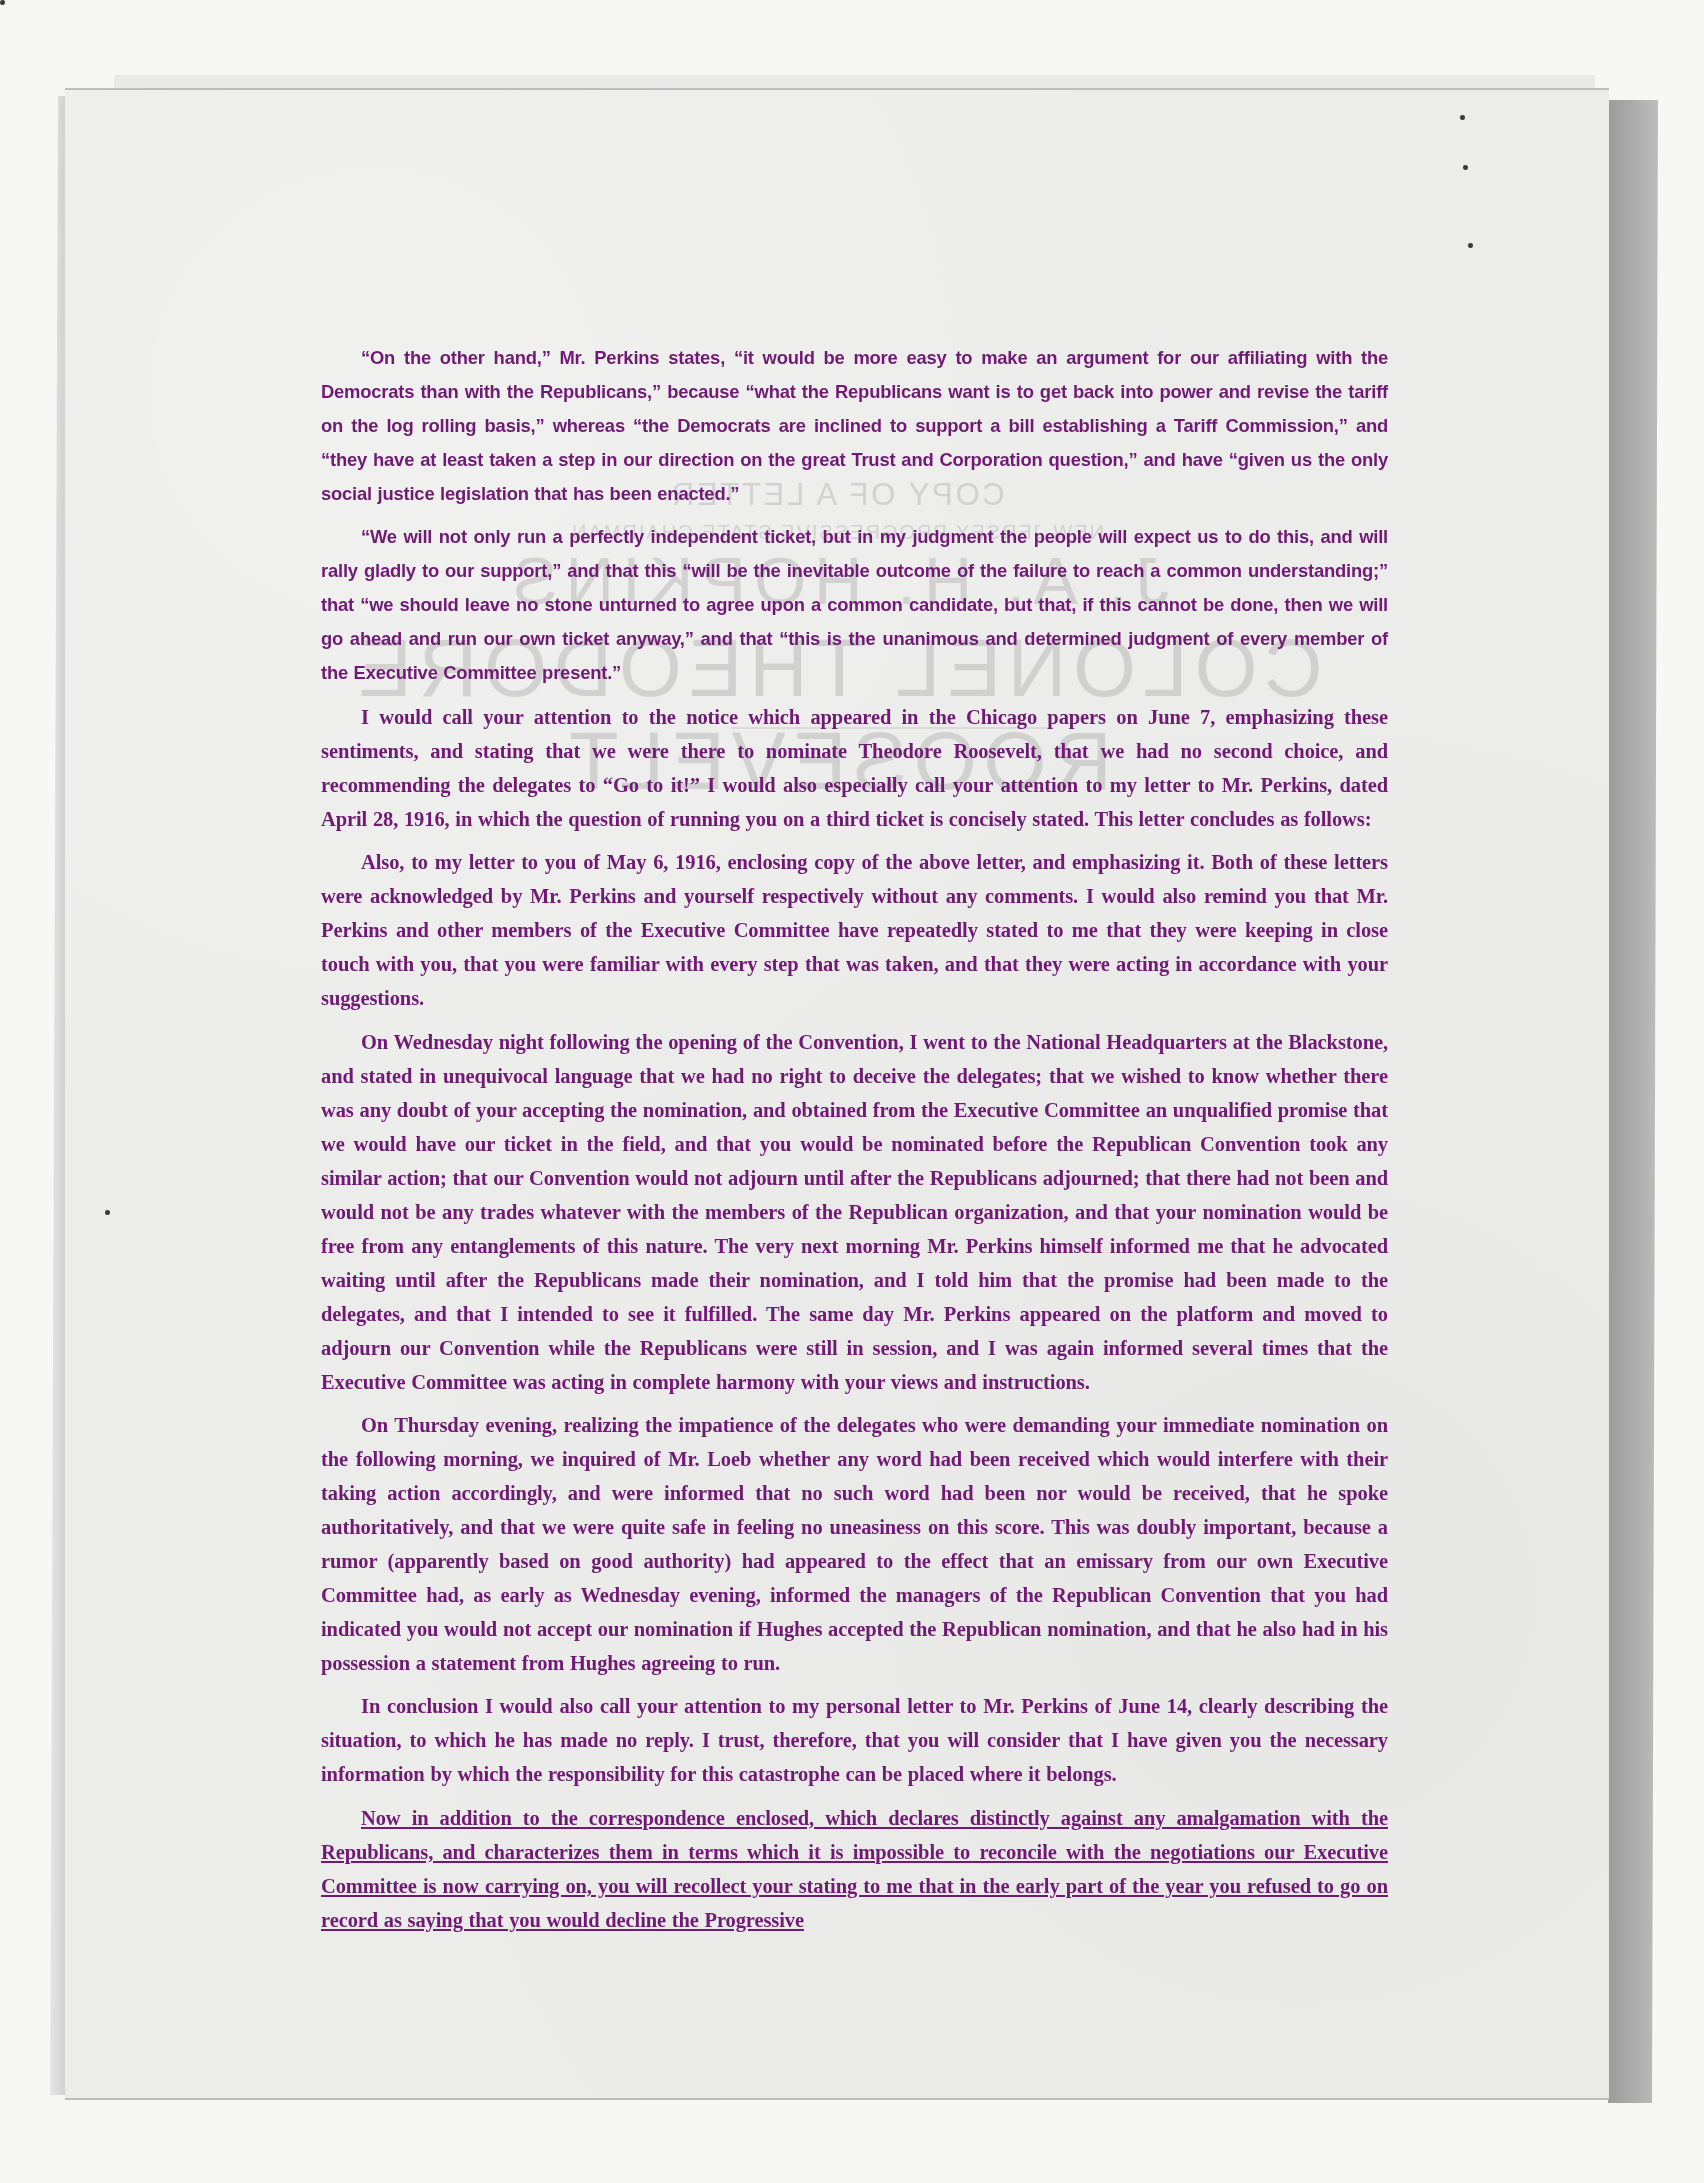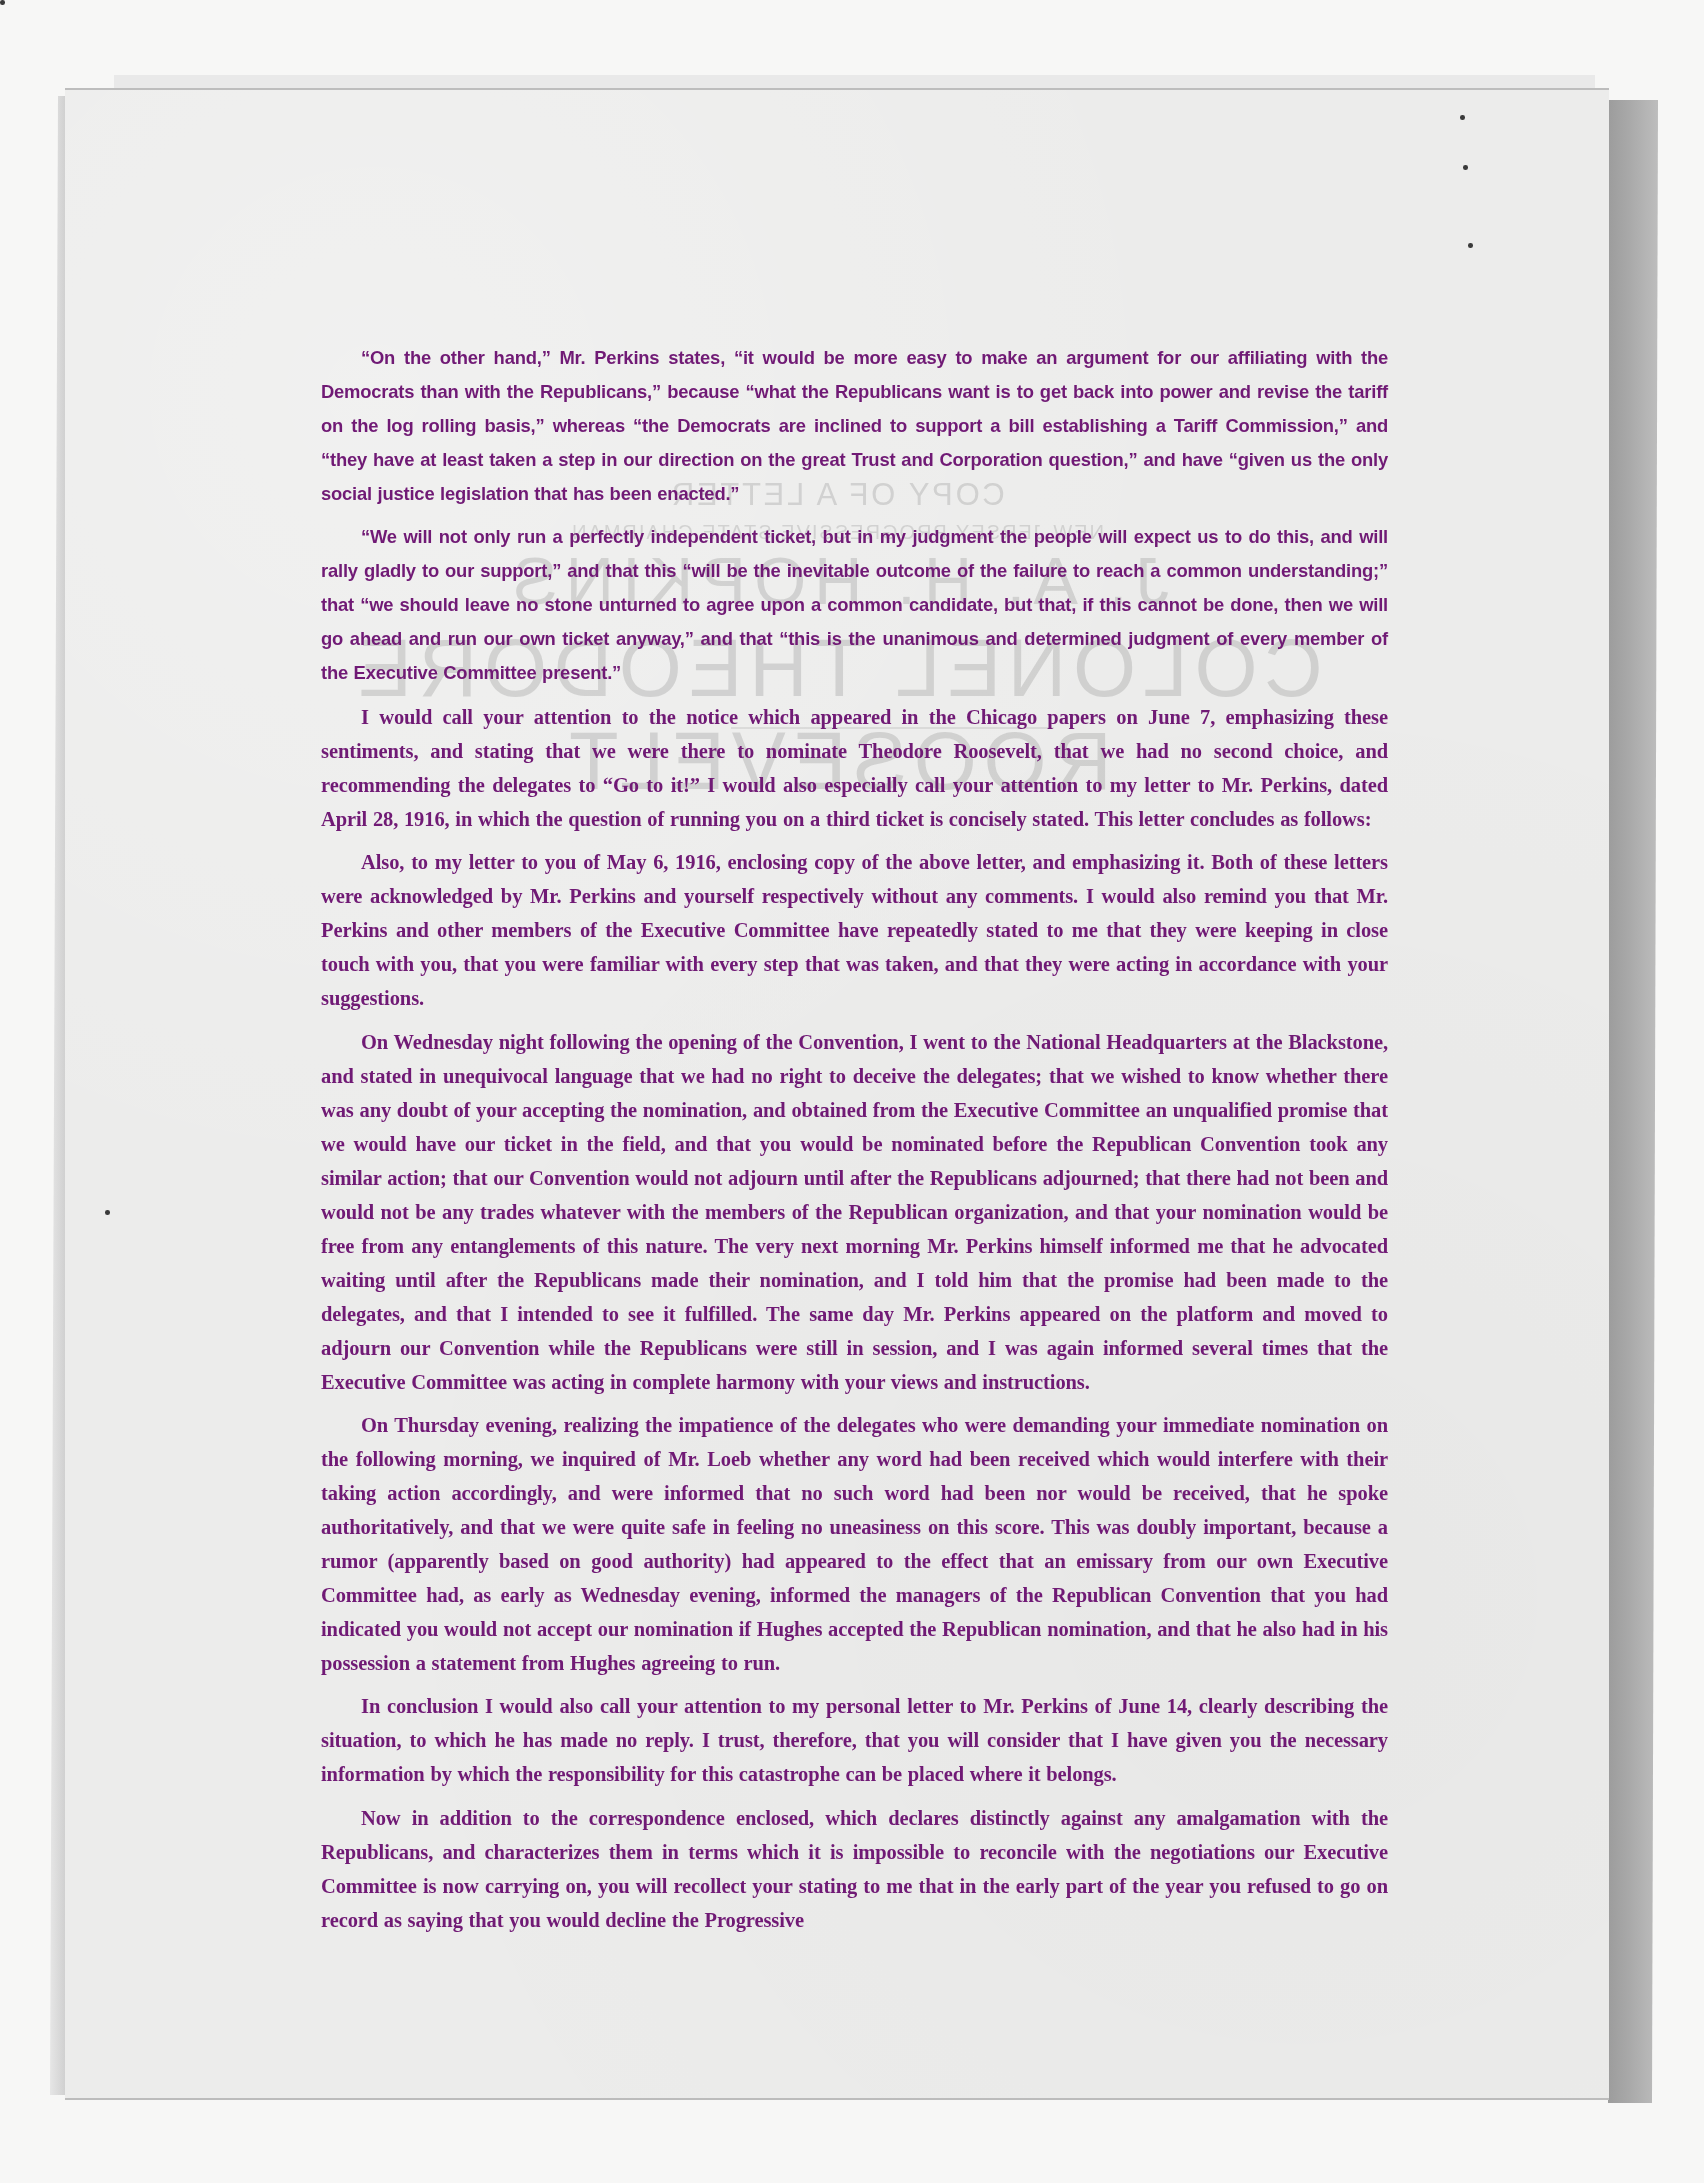--- a/index.html
+++ b/index.html
@@ -135,20 +135,21 @@
     }
     .para.quote {
       font-family: "Liberation Sans", sans-serif;
       font-weight: bold;
       font-size: 18.4px;
       letter-spacing: -0.2px;
       word-spacing: 0.7px;
     }
     .para.last {
       margin-bottom: 0;
+      text-decoration: underline;
     }
   </style>
 </head>
 <body>
 
 <div></div>
 <div class="back-sheet-top"></div>
 <div class="back-sheet-left"></div>
 <div class="shadow-strip"></div>
 

